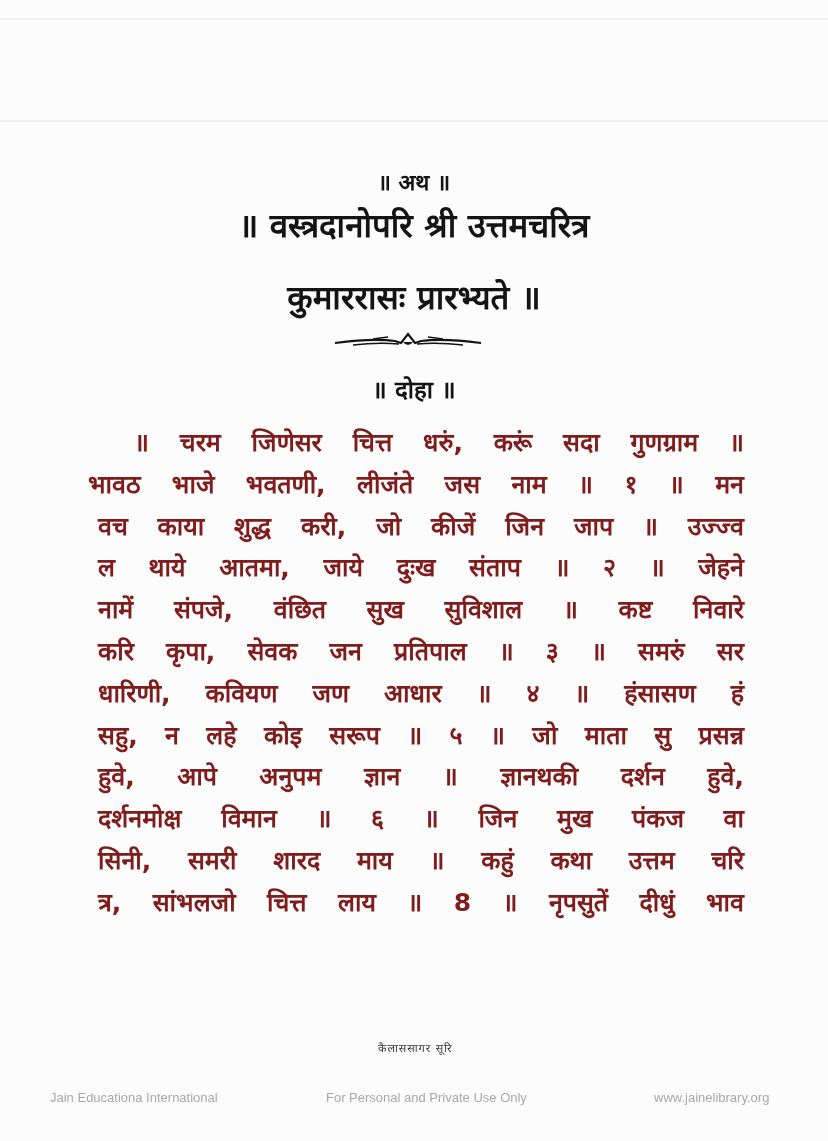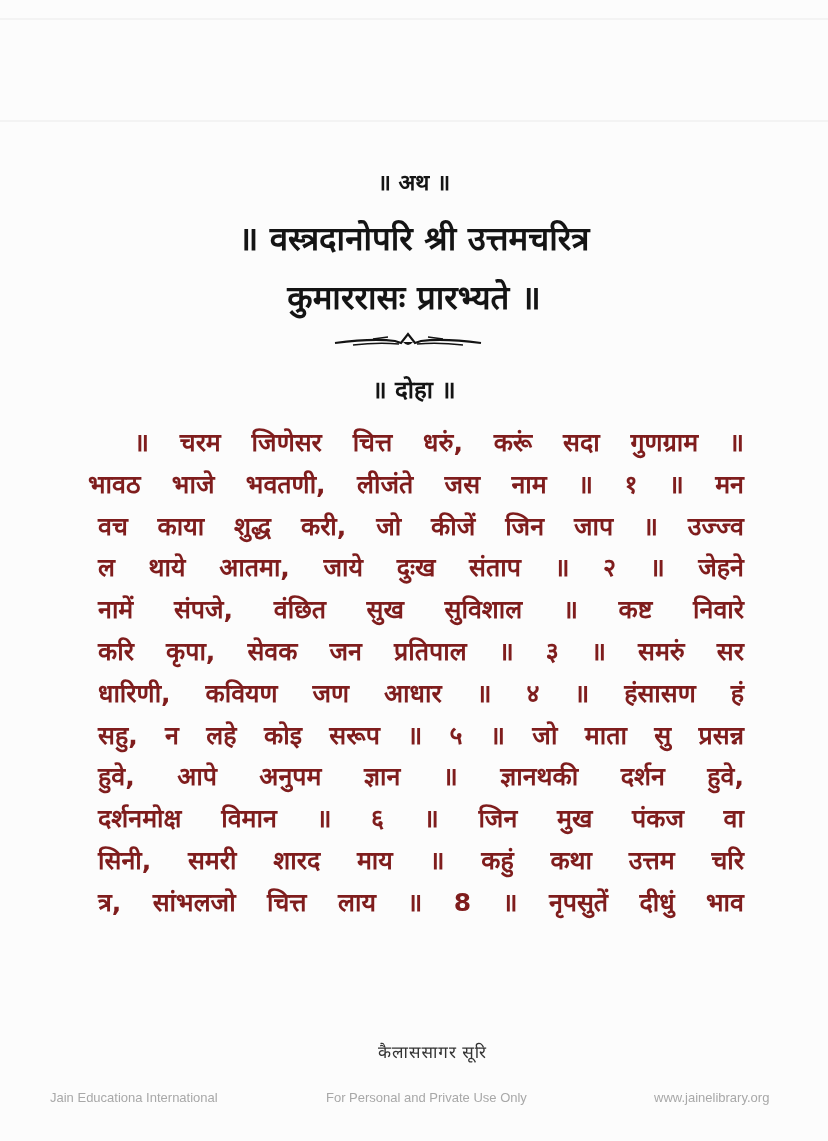--- a/index.html
+++ b/index.html
@@ -29,21 +29,21 @@
     }
     .centered {
       position: absolute;
       left: 0; right: 0;
       text-align: center;
       color: #141414;
       font-weight: bold;
       white-space: nowrap;
     }
     .heading-small { top: 166px; font-size: 22px; }
-    .heading-title { top: 215px; font-size: 33px; }
+    .heading-title { top: 202px; font-size: 33px; }
     .heading-sub   { top: 274px; font-size: 33px; }
     .doha-title    { top: 372px; font-size: 24px; }
 
     .ornament {
       position: absolute;
       left: 333px;
       top: 330px;
       width: 150px;
       height: 22px;
     }
@@ -68,24 +68,23 @@
     .body-line.first {
       padding-left: 36px;
       text-align-last: justify;
     }
     .body-line.indent-left { margin-left: -10px; }
 
     .stamp {
       position: absolute;
       left: 378px;
       top: 1040px;
-      font-size: 17px;
+      font-size: 11px;
       color: #333;
       letter-spacing: 1px;
-      font-family: Liberation Serif, serif;
     }
 
     .footer {
       position: absolute;
       top: 1090px;
       left: 0; right: 0;
       height: 20px;
       font-family: "Liberation Sans", sans-serif;
       font-size: 13px;
       color: #a8a8a8;

